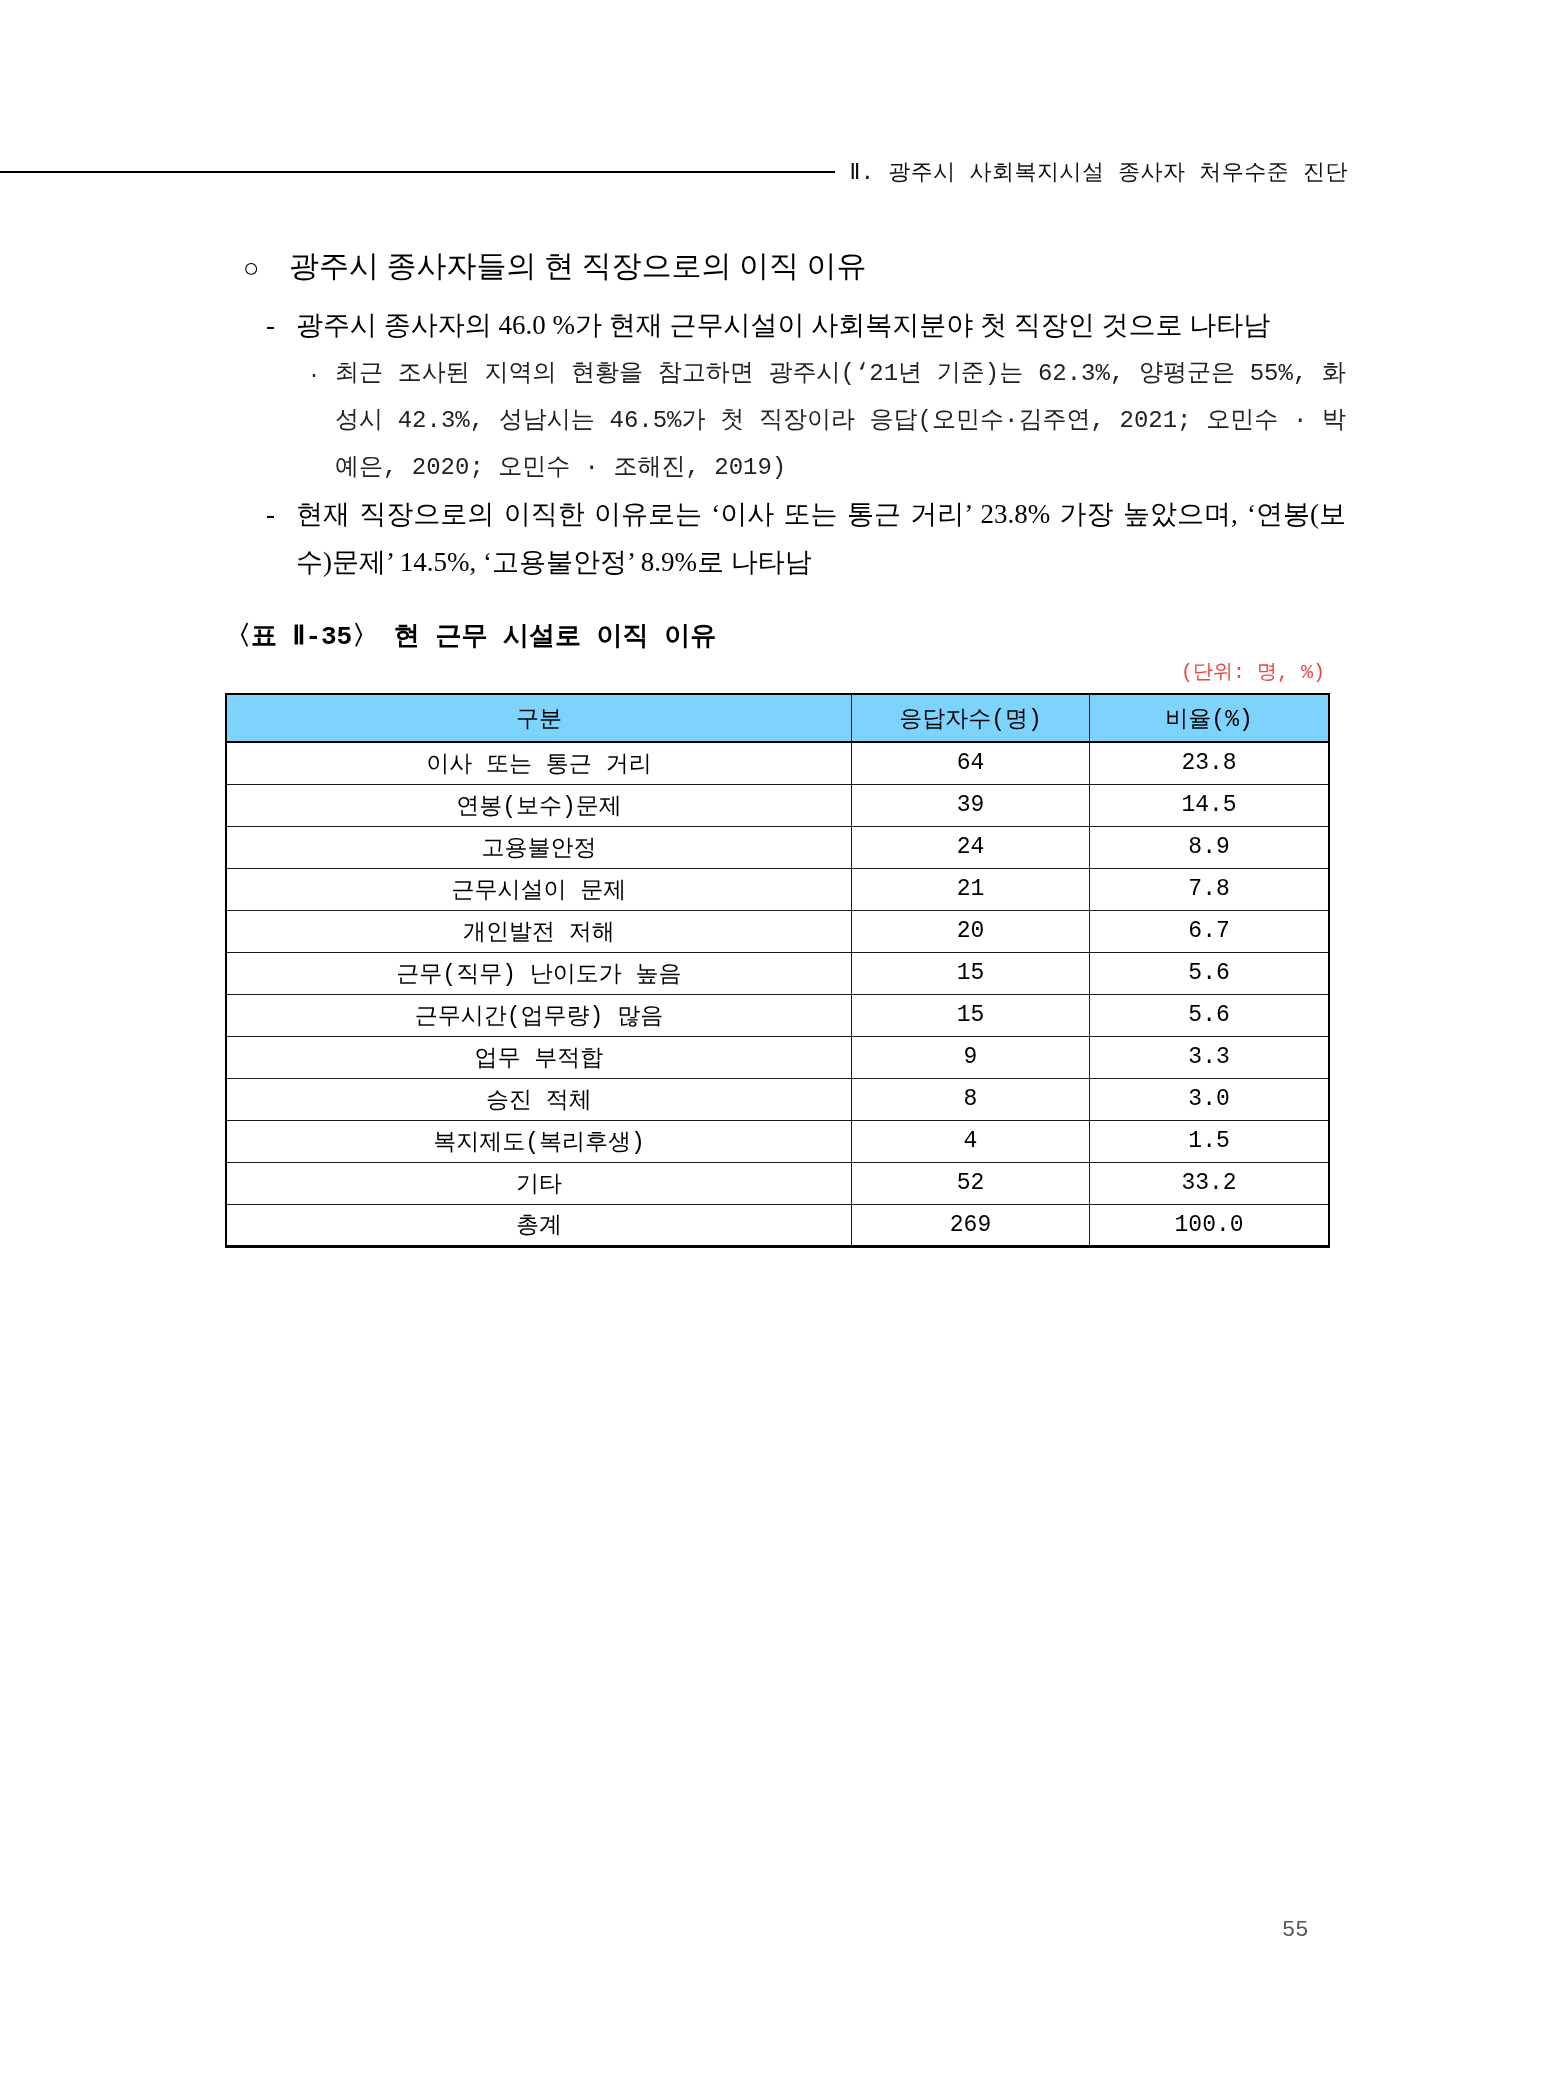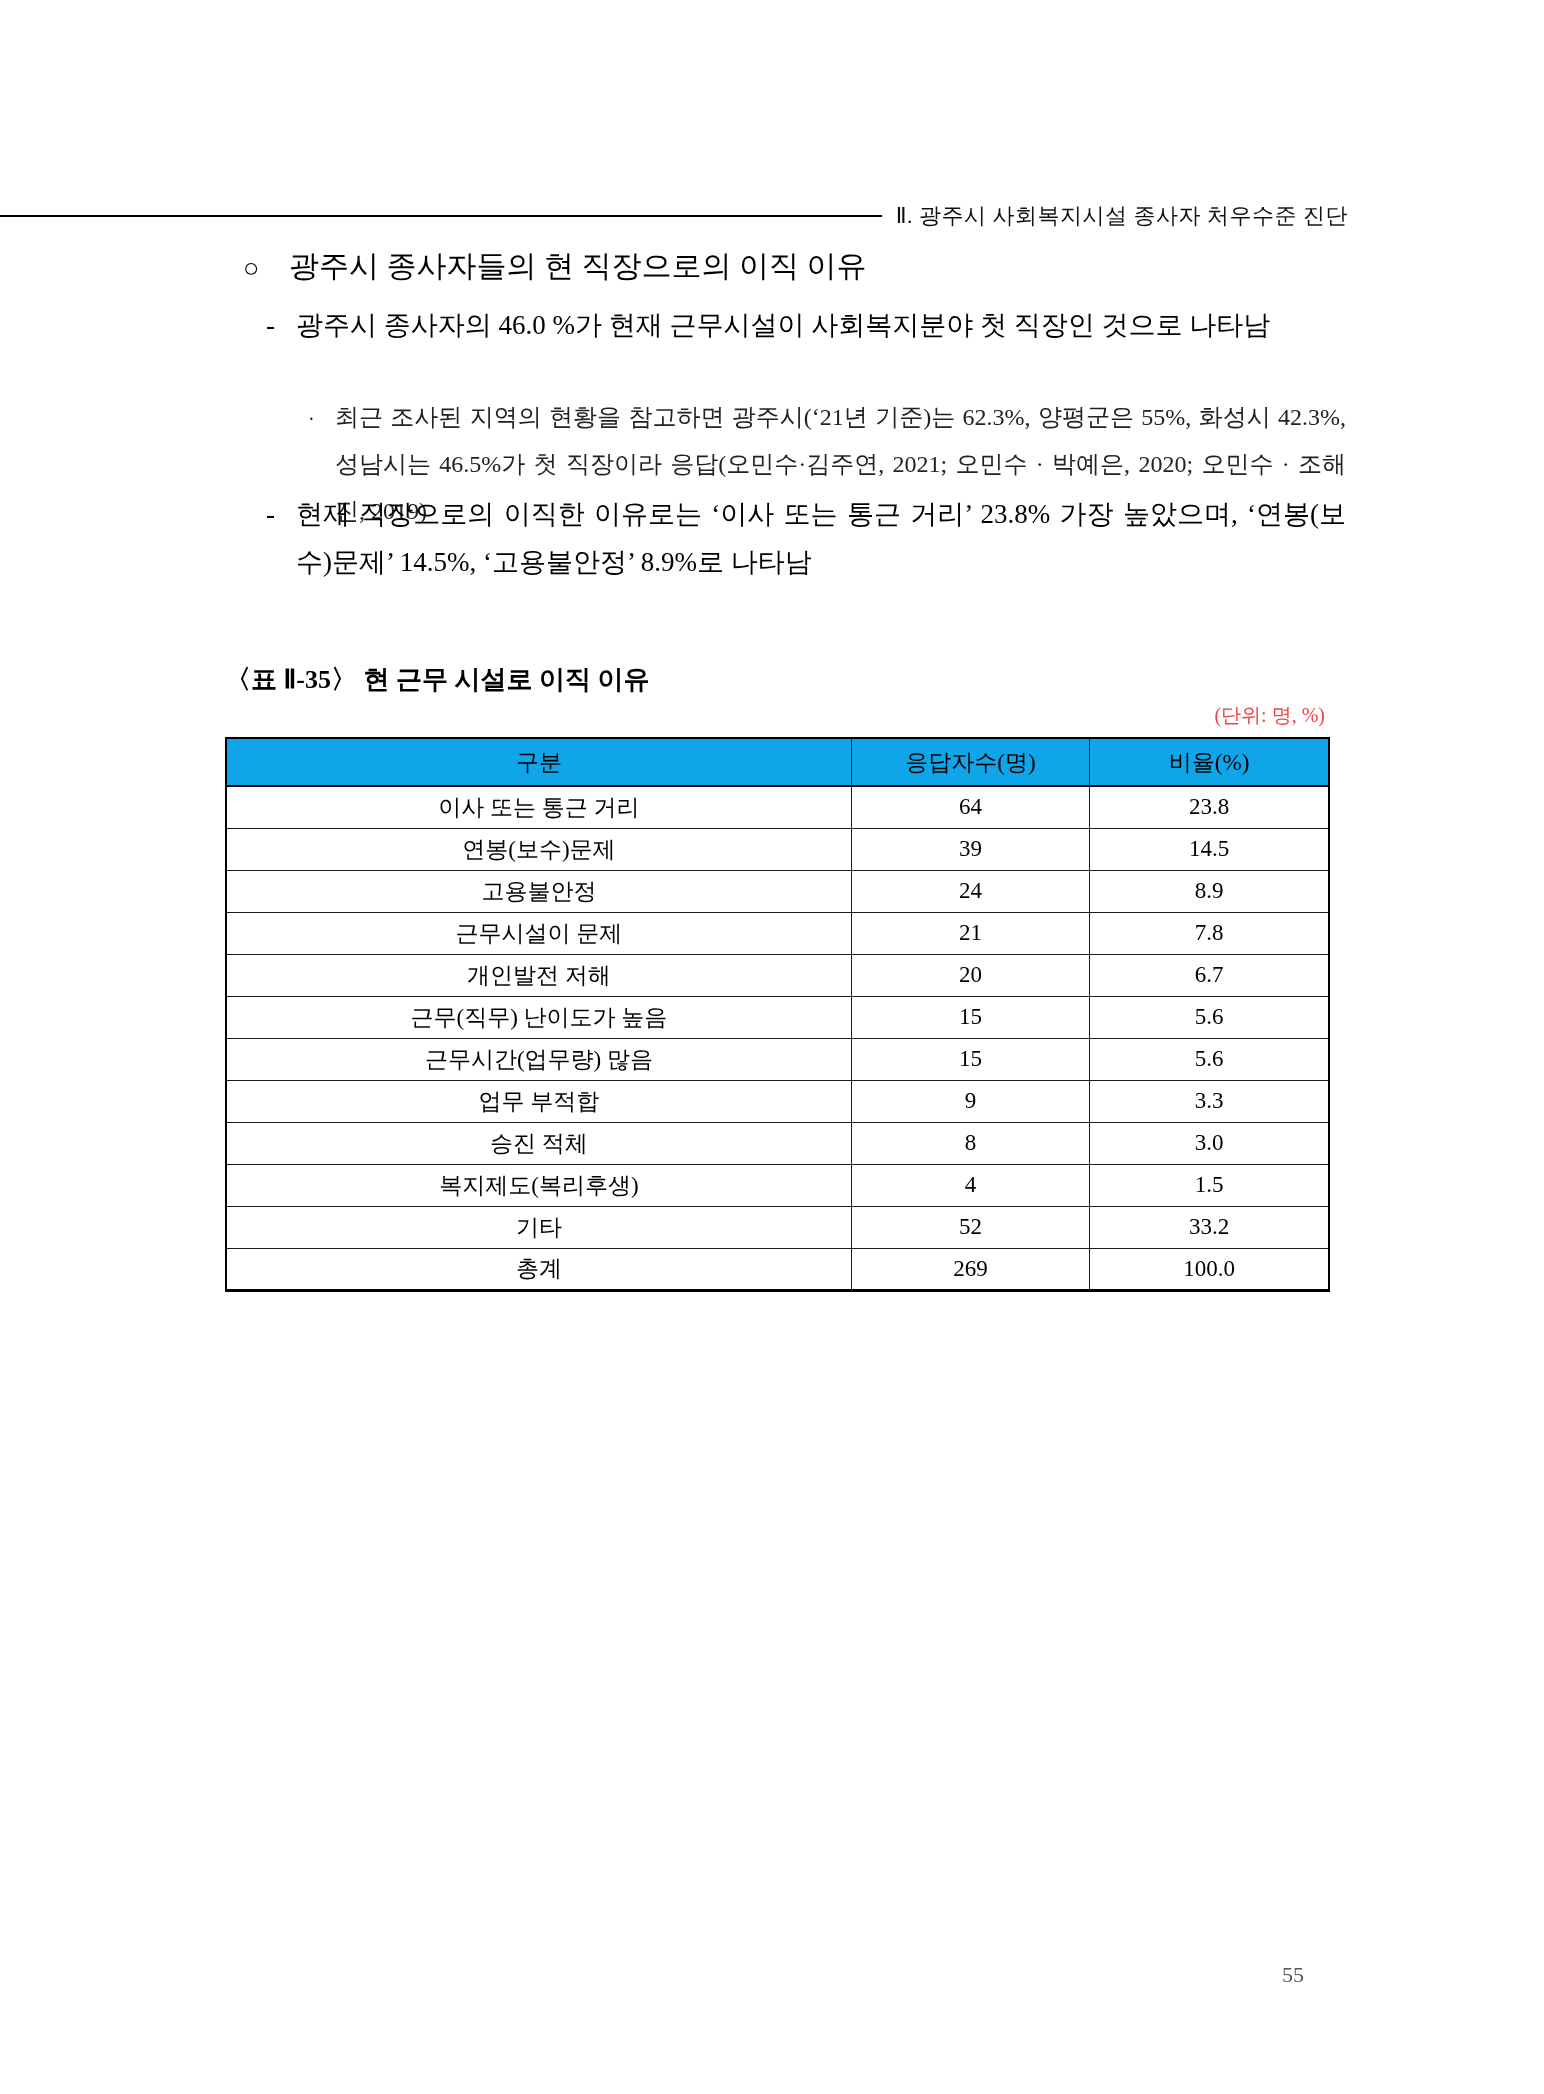--- a/index.html
+++ b/index.html
@@ -5,21 +5,21 @@
   * { margin: 0; padding: 0; box-sizing: border-box; }
   html, body { background: #ffffff; }
   .page {
     position: relative;
     width: 1544px;
     height: 2094px;
     background: #ffffff;
     color: #000000;
     overflow: hidden;
   }
-  .sans  { font-family: Liberation Serif, serif; margin-top: 44px; }
+  .sans  { font-family: Liberation Mono, monospace; }
   .serif { font-family: "Liberation Serif", "DejaVu Serif", serif; }
 
   
   .running-head {
     position: absolute;
     top: 156px; left: 0; right: 196px;
     display: flex; align-items: center; gap: 14px;
     height: 32px;
   }
   .running-head .rule {
@@ -69,21 +69,21 @@
     border: 2px solid #000;
     border-bottom: 3px solid #000;
   }
   .data-table th, .data-table td {
     text-align: center; vertical-align: middle;
     height: 42px;
     font-weight: normal;
     padding: 0 4px;
   }
   .data-table thead th {
-    background: #0ea5e9;
+    background: #7dd3fc;
     border-bottom: 2px solid #000;
     height: 48px;
   }
   .data-table th + th, .data-table td + td { border-left: 1px solid #1a1a1a; }
   .data-table tbody tr + tr td { border-top: 1px solid #1a1a1a; }
 
   
   .page-number {
     position: absolute;
     left: 1282px; top: 1918px;

